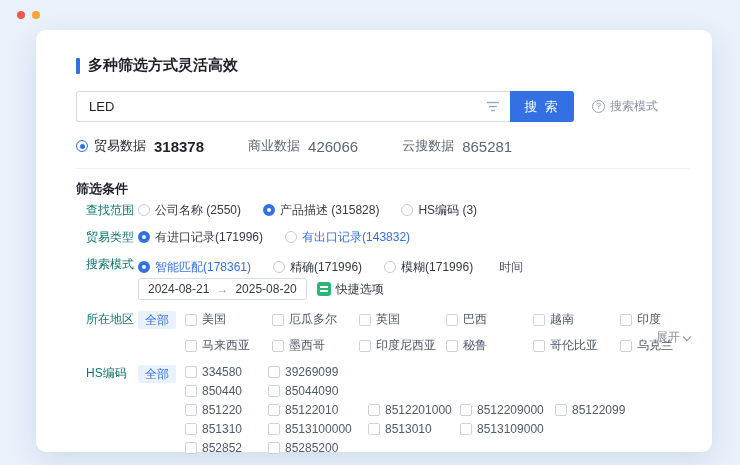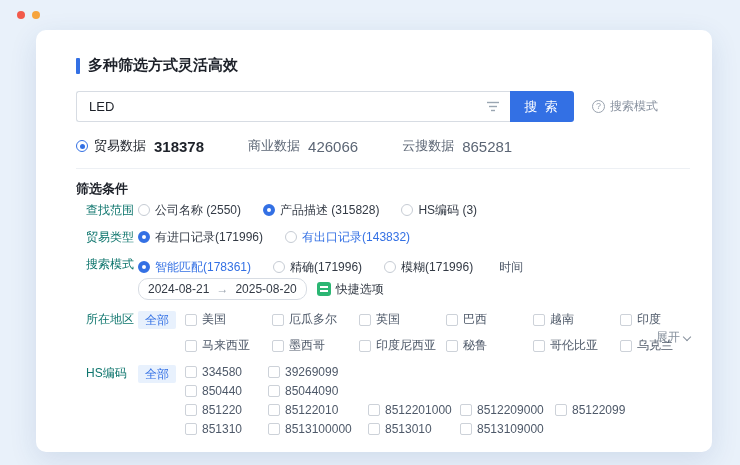--- a/index.html
+++ b/index.html
@@ -67,21 +67,21 @@
   .flabel { width:48px; color:#0f766e; flex-shrink:0; margin-right:4px; line-height:16px; }
   .opts { display:flex; align-items:center; flex-wrap:wrap; }
   .opt { display:flex; align-items:center; gap:5px; margin-right:22px; cursor:pointer; color:#4e5969; }
   .opt-text { line-height:16px; }
   .opt-text.blue { color:#3370e4; }
   .opt-text.dark { color:#333a45; }
   .radio { width:12px; height:12px; border:1px solid #c6ccd4; border-radius:50%; background:#fff; flex-shrink:0; }
   .radio.on { border:4px solid #3370e4; }
 
   .time-label { color:#4e5969; margin:0 8px 0 4px; line-height:22px; }
-  .date-box { display:flex; align-items:center; gap:7px; border:1px solid #d7dce3; border-radius:10px;
+  .date-box { display:flex; align-items:center; gap:7px; border:1px solid #d7dce3; border-radius:3px;
     padding:2px 9px; color:#333a45; height:22px; }
   .date-arrow { color:#9aa3af; }
   .quick { display:flex; align-items:center; gap:5px; margin-left:10px; cursor:pointer; color:#333a45; line-height:22px; }
   .qicon { width:14px; height:14px; border-radius:3px; background:#2bb673; position:relative; flex-shrink:0; }
   .qicon::after { content:""; position:absolute; left:3px; right:3px; top:4px; height:2px; background:#fff; box-shadow:0 4px 0 #fff; }
 
   .tag { background:#e8f1fd; color:#3370e4; border-radius:2px; padding:2px 7px; font-size:12px;
     line-height:14px; margin-right:9px; cursor:pointer; flex-shrink:0; }
 
   .region-grid { display:grid; grid-template-columns:repeat(6,87px); row-gap:9px; }
@@ -323,17 +323,27 @@
           </label>
         <label class="cb">
             <span class="box"></span>
             <span>8513010</span>
           </label>
         <label class="cb">
             <span class="box"></span>
             <span>8513109000</span>
           </label>
       </div>
+      <div class="hs-grid">
+        <label class="cb">
+            <span class="box"></span>
+            <span>852852</span>
+          </label>
+        <label class="cb">
+            <span class="box"></span>
+            <span>85285200</span>
+          </label>
+      </div>
 
     </div>
   </div>
 
 </div>
 
 </body></html>

